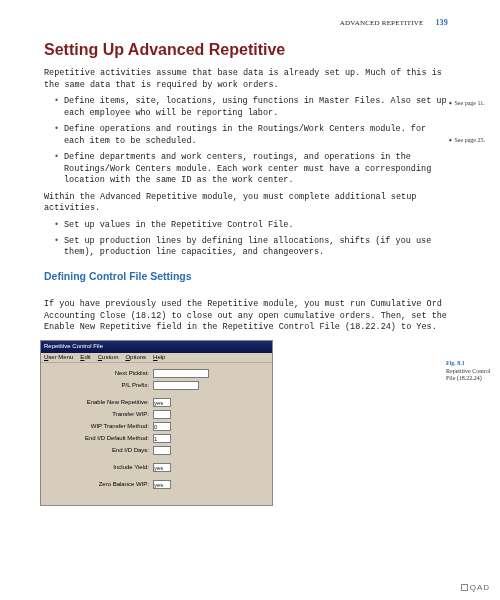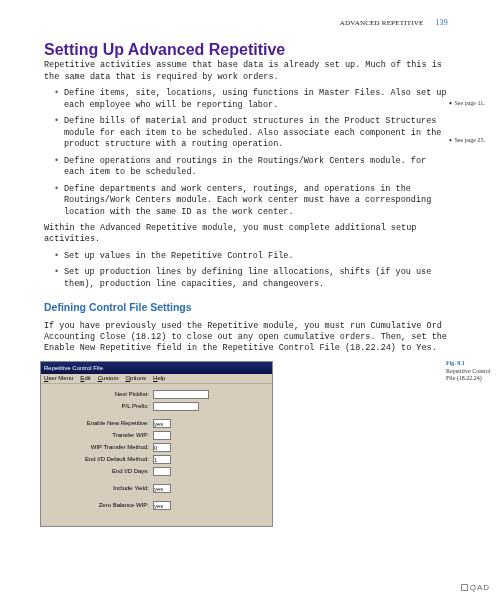--- a/index.html
+++ b/index.html
@@ -8,23 +8,23 @@
     height: 600px;
     background: #fff;
     font-family: Georgia, 'Times New Roman', serif;
     font-size: 8.5px;
     color: #222;
     padding: 18px 52px 14px 44px;
     position: relative;
     line-height: 1.35;
   }
   .running-head { text-align: right; font-size: 7px; margin-bottom: 10px; letter-spacing: 0.2px; }
-  .running-head .pgnum { color: #2a6fb5; font-weight: normal; margin-left: 10px; font-size: 8px; }
-  h1.title { color: #4c1d95; font-family: Arial, Helvetica, sans-serif; font-weight: bold; font-size: 16px; }
-  h2.subtitle { color: #2a6fb5; font-family: Arial, Helvetica, sans-serif; font-weight: bold; font-size: 10.5px; margin: 10px 0 6px; }
+  .running-head .pgnum { color: #2a6fb5; font-weight: bold; margin-left: 10px; font-size: 8px; }
+  h1.title { color: #7f1d1d; font-family: Arial, Helvetica, sans-serif; font-weight: bold; font-size: 16px; margin-bottom: 8px; }
+  h2.subtitle { color: #2a6fb5; font-family: Arial, Helvetica, sans-serif; font-weight: bold; font-size: 10.5px; margin: 10px 0 16px; }
   p.body { margin-bottom: 5px; font-family: Liberation Mono, monospace; }
   ul.bullets { list-style: none; margin: 3px 0 5px 10px; }
   ul.bullets li { position: relative; padding-left: 10px; margin-bottom: 5px; font-family: Liberation Mono, monospace; }
   ul.bullets li::before { content: "•"; position: absolute; left: 0; top: 0; color: #555; }
   .sidenote { position: absolute; right: 6px; width: 46px; font-size: 6px; color: #333; line-height: 1.2; }
   .sidenote.sn1 { top: 100px; }
   .sidenote.sn2 { top: 137px; }
   .fig-caption { position: absolute; right: 6px; top: 360px; width: 48px; font-size: 6px; color: #333; line-height: 1.25; }
   .fig-caption .fignum { color: #2a6fb5; font-weight: bold; display: block; }
   .screenshot {
@@ -54,21 +54,20 @@
   <span>ADVANCED REPETITIVE</span>
   <span class="pgnum">139</span>
 </div>
 
 <h1 class="title">Setting Up Advanced Repetitive</h1>
 
 <p class="body">Repetitive activities assume that base data is already set up. Much of this is the same data that is required by work orders.</p>
 
 <ul class="bullets">
   <li>Define items, site, locations, using functions in Master Files. Also set up each employee who will be reporting labor.</li>
-  <li>Define bills of material and product structures in the Product Structures module for each item to be scheduled. Also associate each component in the product structure with a routing operation.</li>
   <li>Define operations and routings in the Routings/Work Centers module. for each item to be scheduled.</li>
   <li>Define departments and work centers, routings, and operations in the Routings/Work Centers module. Each work center must have a corresponding location with the same ID as the work center.</li>
 </ul>
 
 <div class="sidenote sn1">➧ See page 11.</div>
 <div class="sidenote sn2">➧ See page 25.</div>
 
 <p class="body">Within the Advanced Repetitive module, you must complete additional setup activities.</p>
 
 <ul class="bullets">

